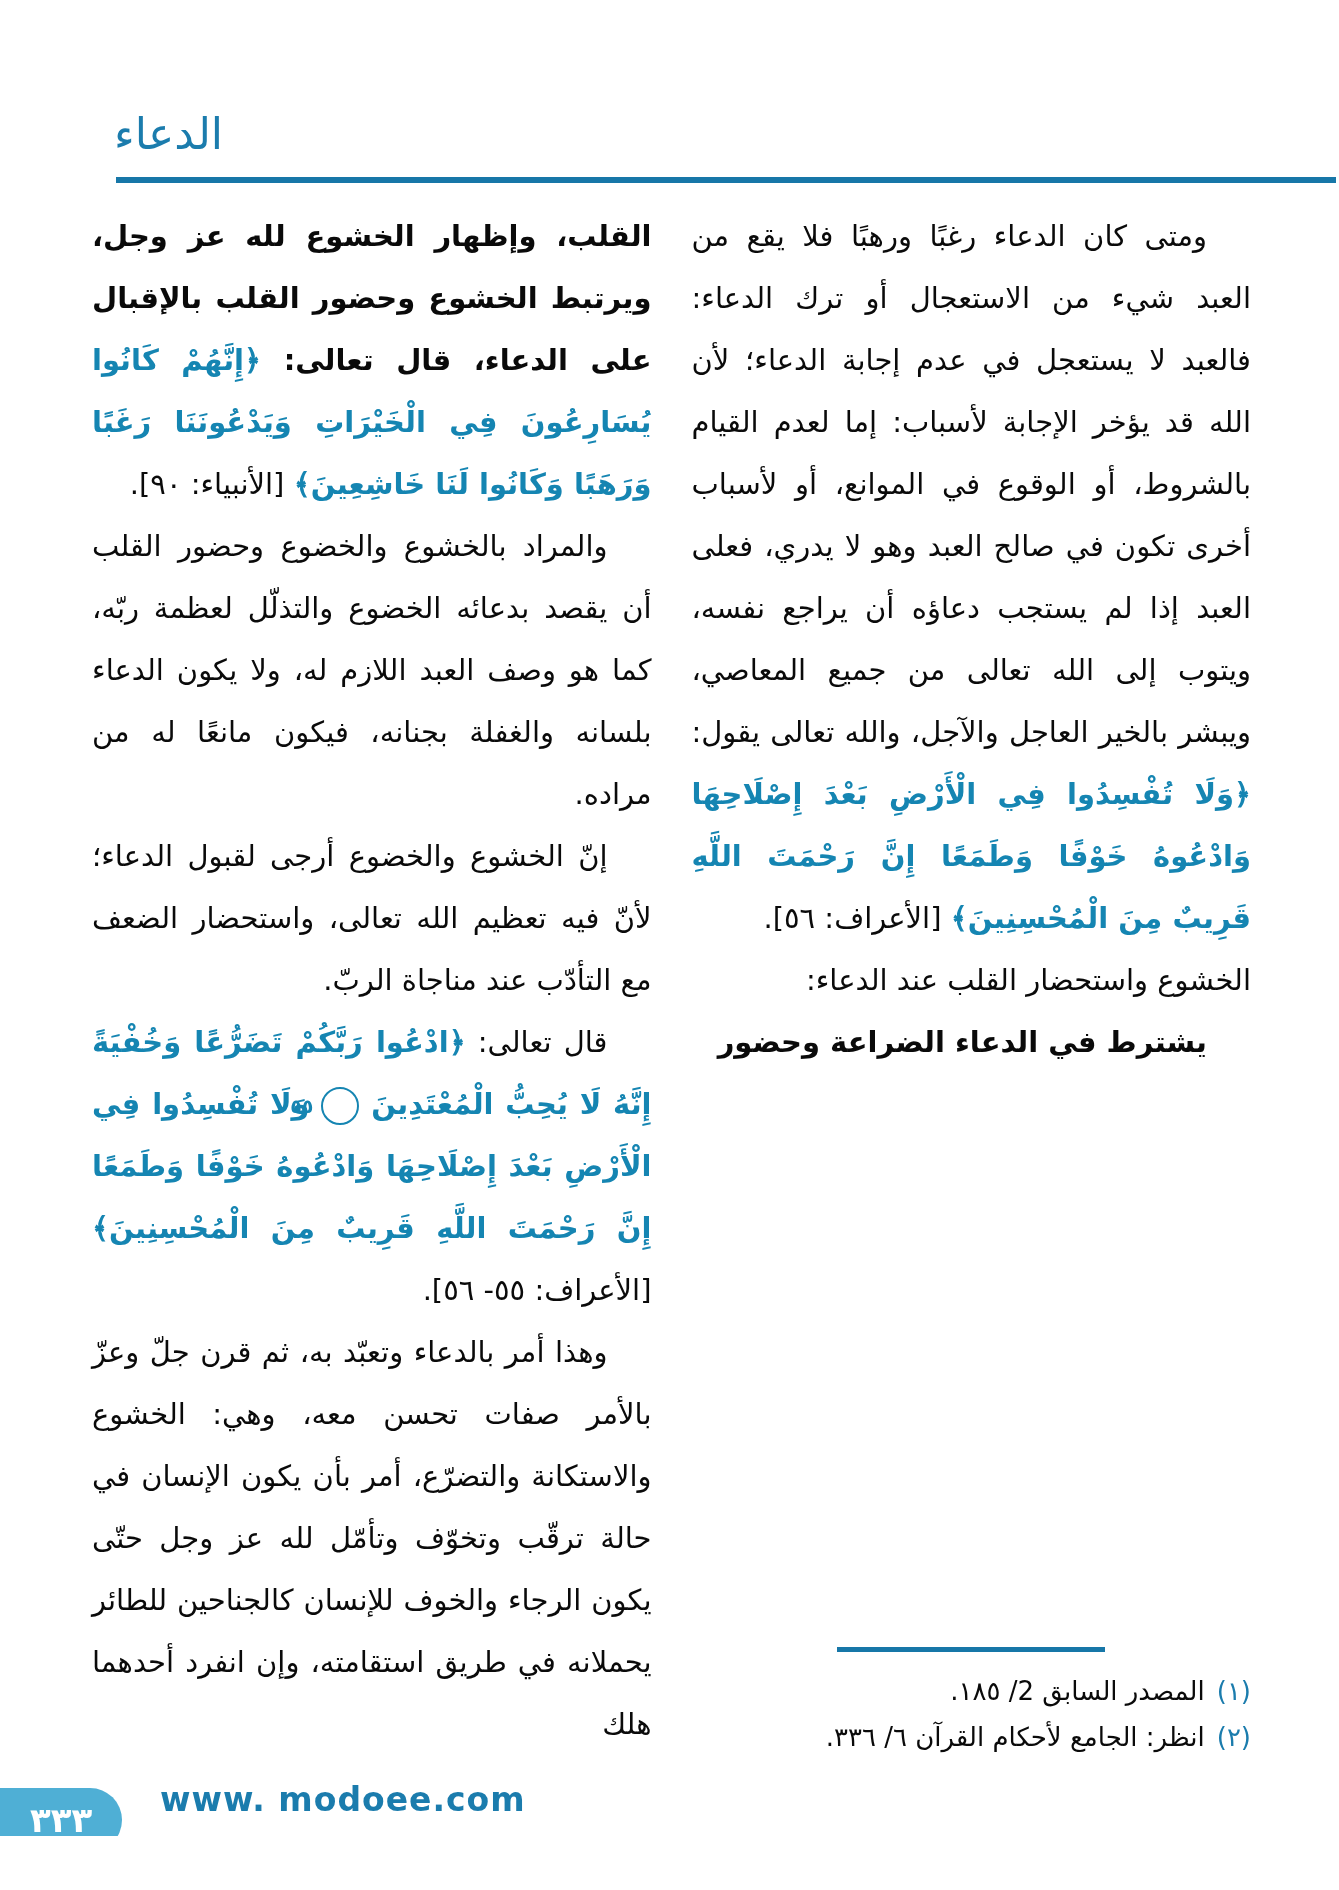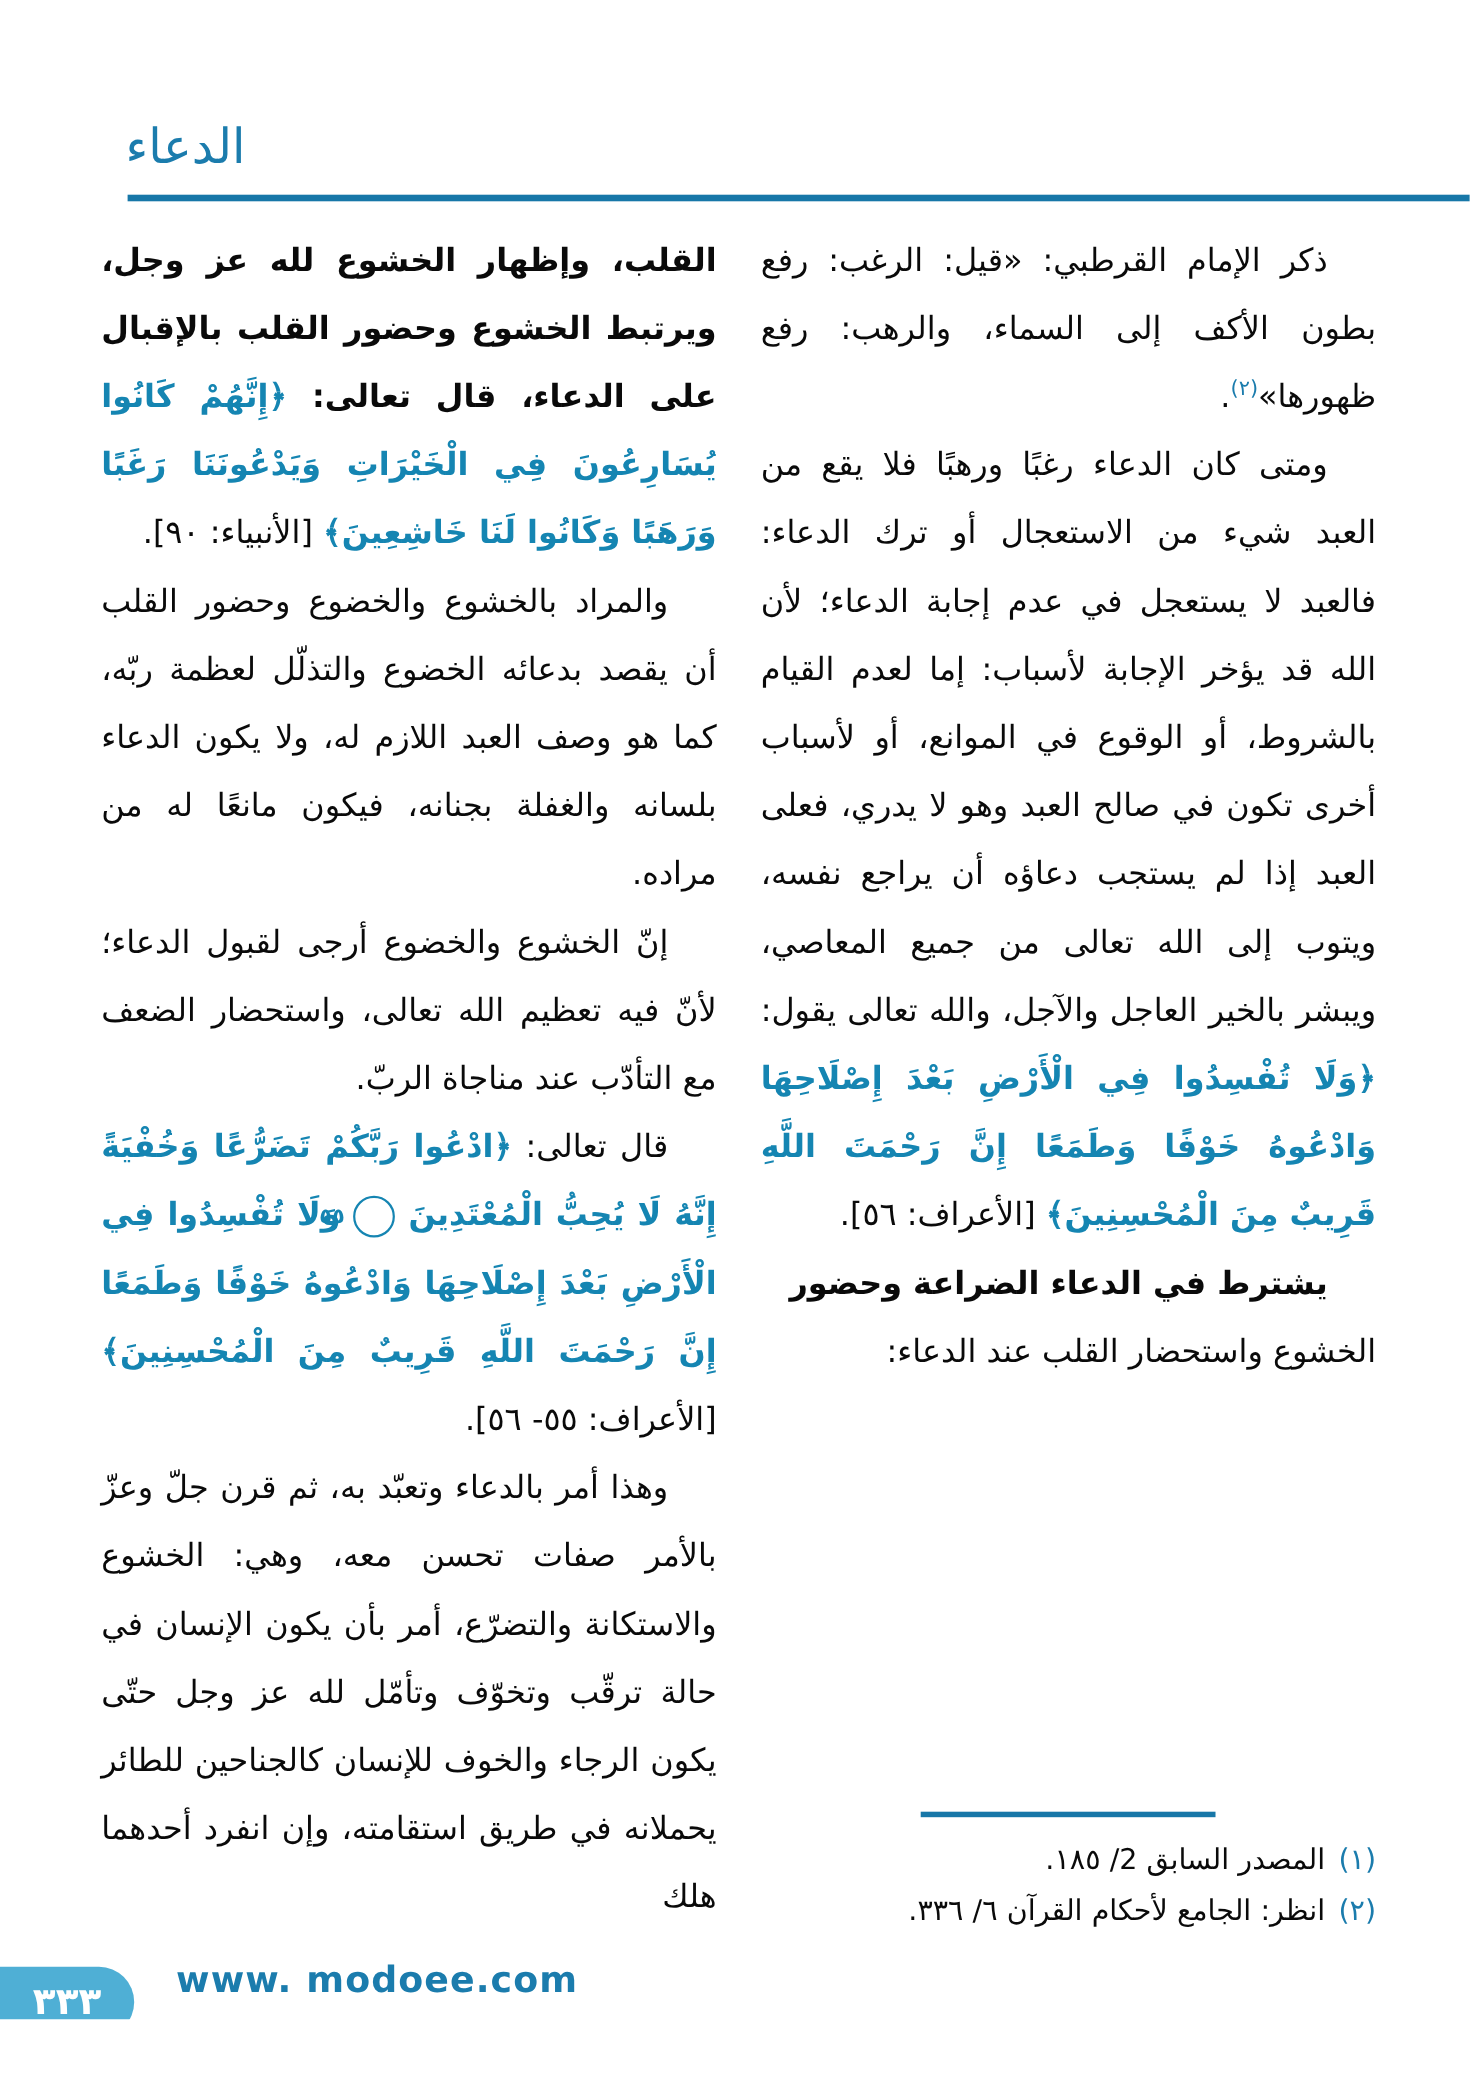--- a/index.html
+++ b/index.html
@@ -135,24 +135,23 @@
 <div class="page">
 
   <header>
     <h1 class="title">الدعاء</h1>
     <div class="rule"></div>
   </header>
 
   <main class="columns">
     <section class="col col-right">
       <div class="col-body">
-          <p class="para indent"><span>ذكر الإمام القرطبي: «قيل: الرغب: رفع بطون الأكف إلى السماء، والرهب: رفع ظهورها»</span><sup class="fn-ref">(٢)</sup><span>.</span></p>
           <p class="para indent"><span>ومتى كان الدعاء رغبًا ورهبًا فلا يقع من العبد شيء من الاستعجال أو ترك الدعاء: فالعبد لا يستعجل في عدم إجابة الدعاء؛ لأن الله قد يؤخر الإجابة لأسباب: إما لعدم القيام بالشروط، أو الوقوع في الموانع، أو لأسباب أخرى تكون في صالح العبد وهو لا يدري، فعلى العبد إذا لم يستجب دعاؤه أن يراجع نفسه، ويتوب إلى الله تعالى من جميع المعاصي، ويبشر بالخير العاجل والآجل، والله تعالى يقول: </span><span class="verse">﴿وَلَا تُفْسِدُوا فِي الْأَرْضِ بَعْدَ إِصْلَاحِهَا وَادْعُوهُ خَوْفًا وَطَمَعًا إِنَّ رَحْمَتَ اللَّهِ قَرِيبٌ مِنَ الْمُحْسِنِينَ﴾</span><span> [الأعراف: ٥٦].</span></p>
+          <p class="para heading"><span>الخشوع واستحضار القلب عند الدعاء:</span></p>
           <p class="para bold indent"><span>يشترط في الدعاء الضراعة وحضور</span></p>
-          <p class="para heading"><span>الخشوع واستحضار القلب عند الدعاء:</span></p>
         </div>
       <div class="footnotes">
         <div class="fn-rule"></div>
         <div class="fn-list">
             <div class="fn-row">
               <span class="fn-marker">(١)</span>
               <span class="fn-text">المصدر السابق 2/ ١٨٥.</span>
             </div>
             <div class="fn-row">
               <span class="fn-marker">(٢)</span>

